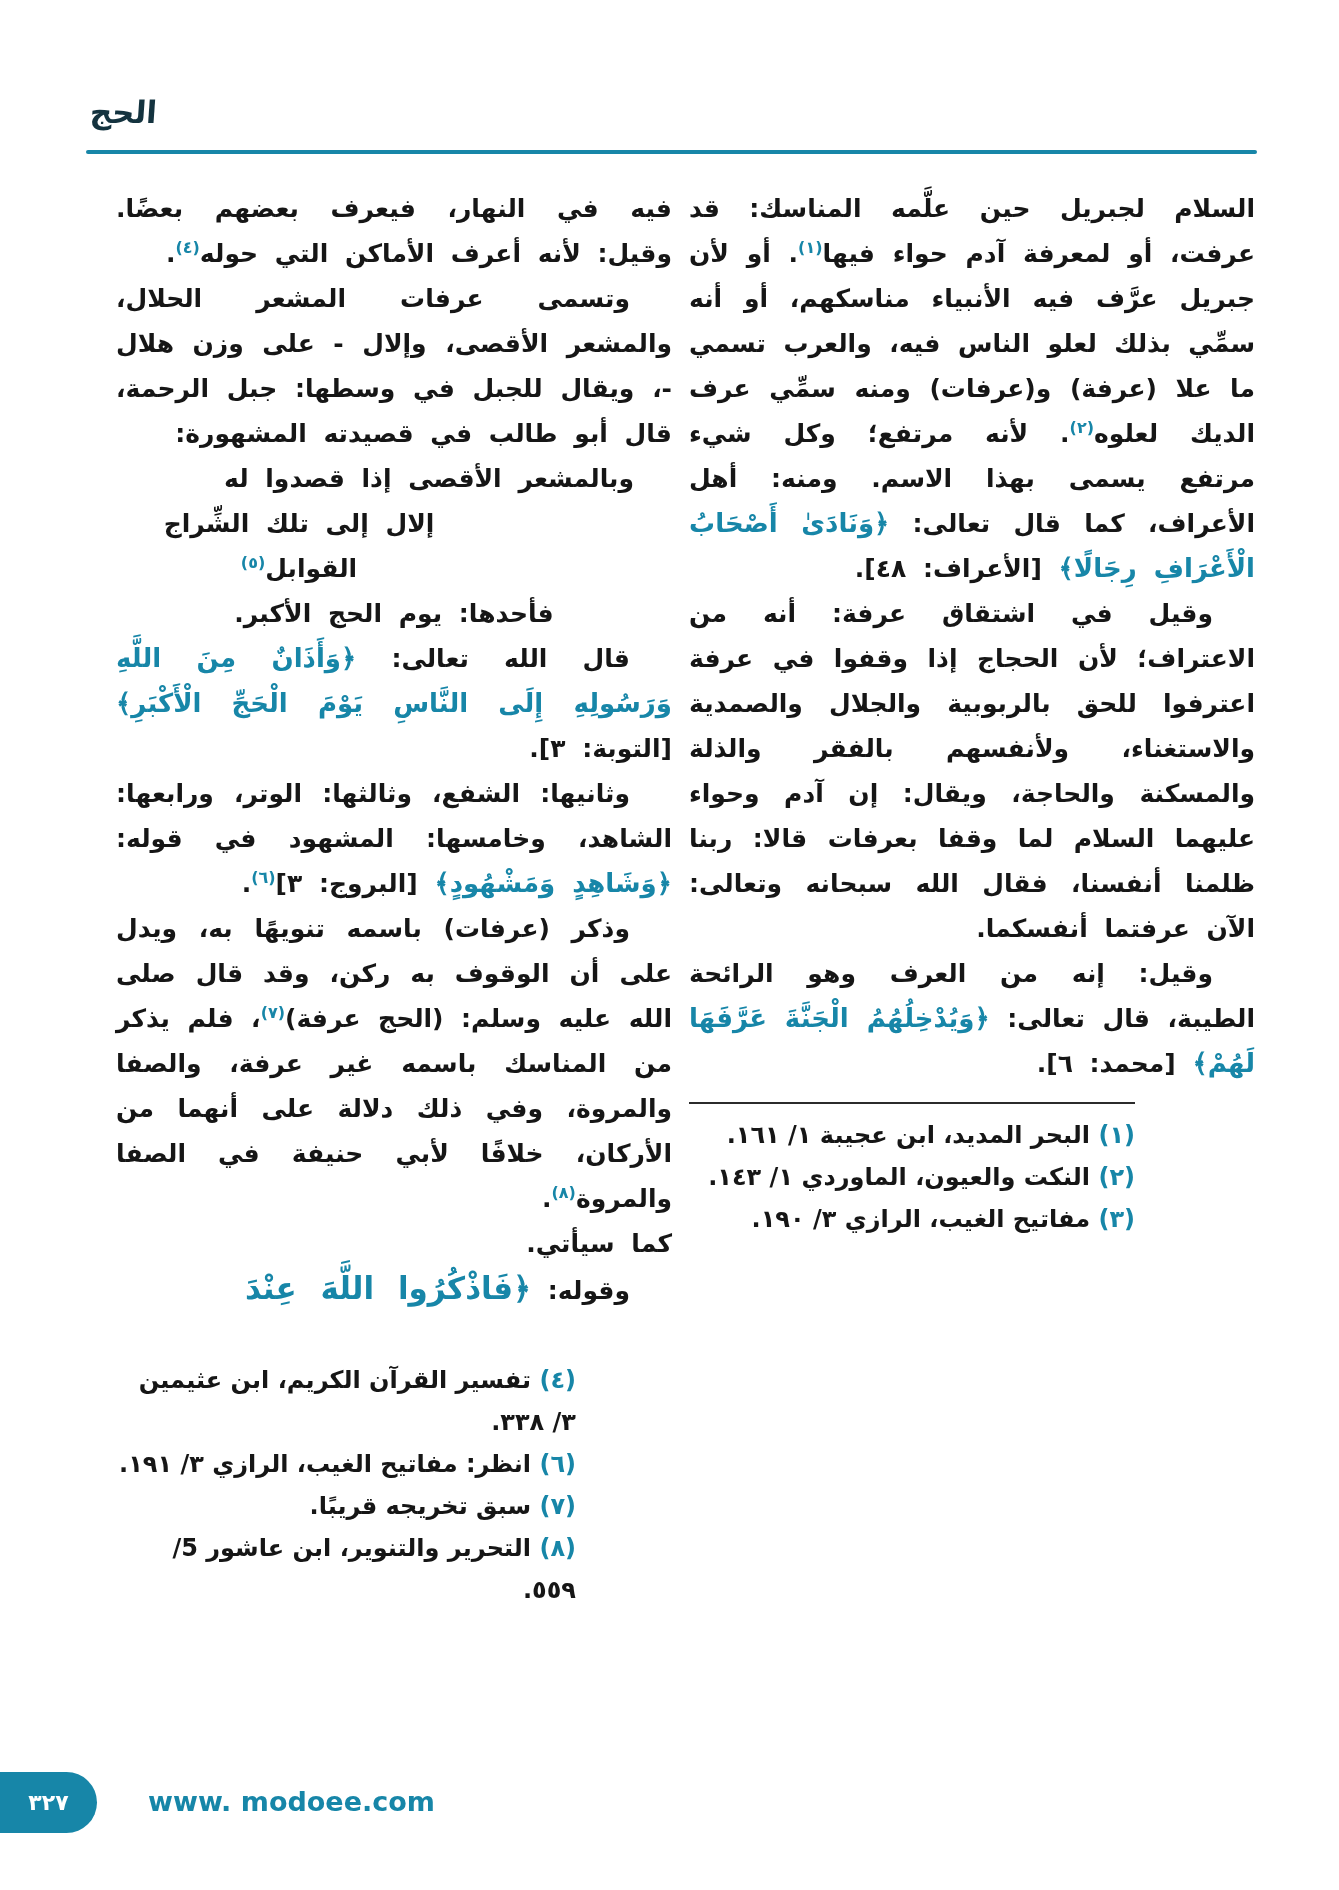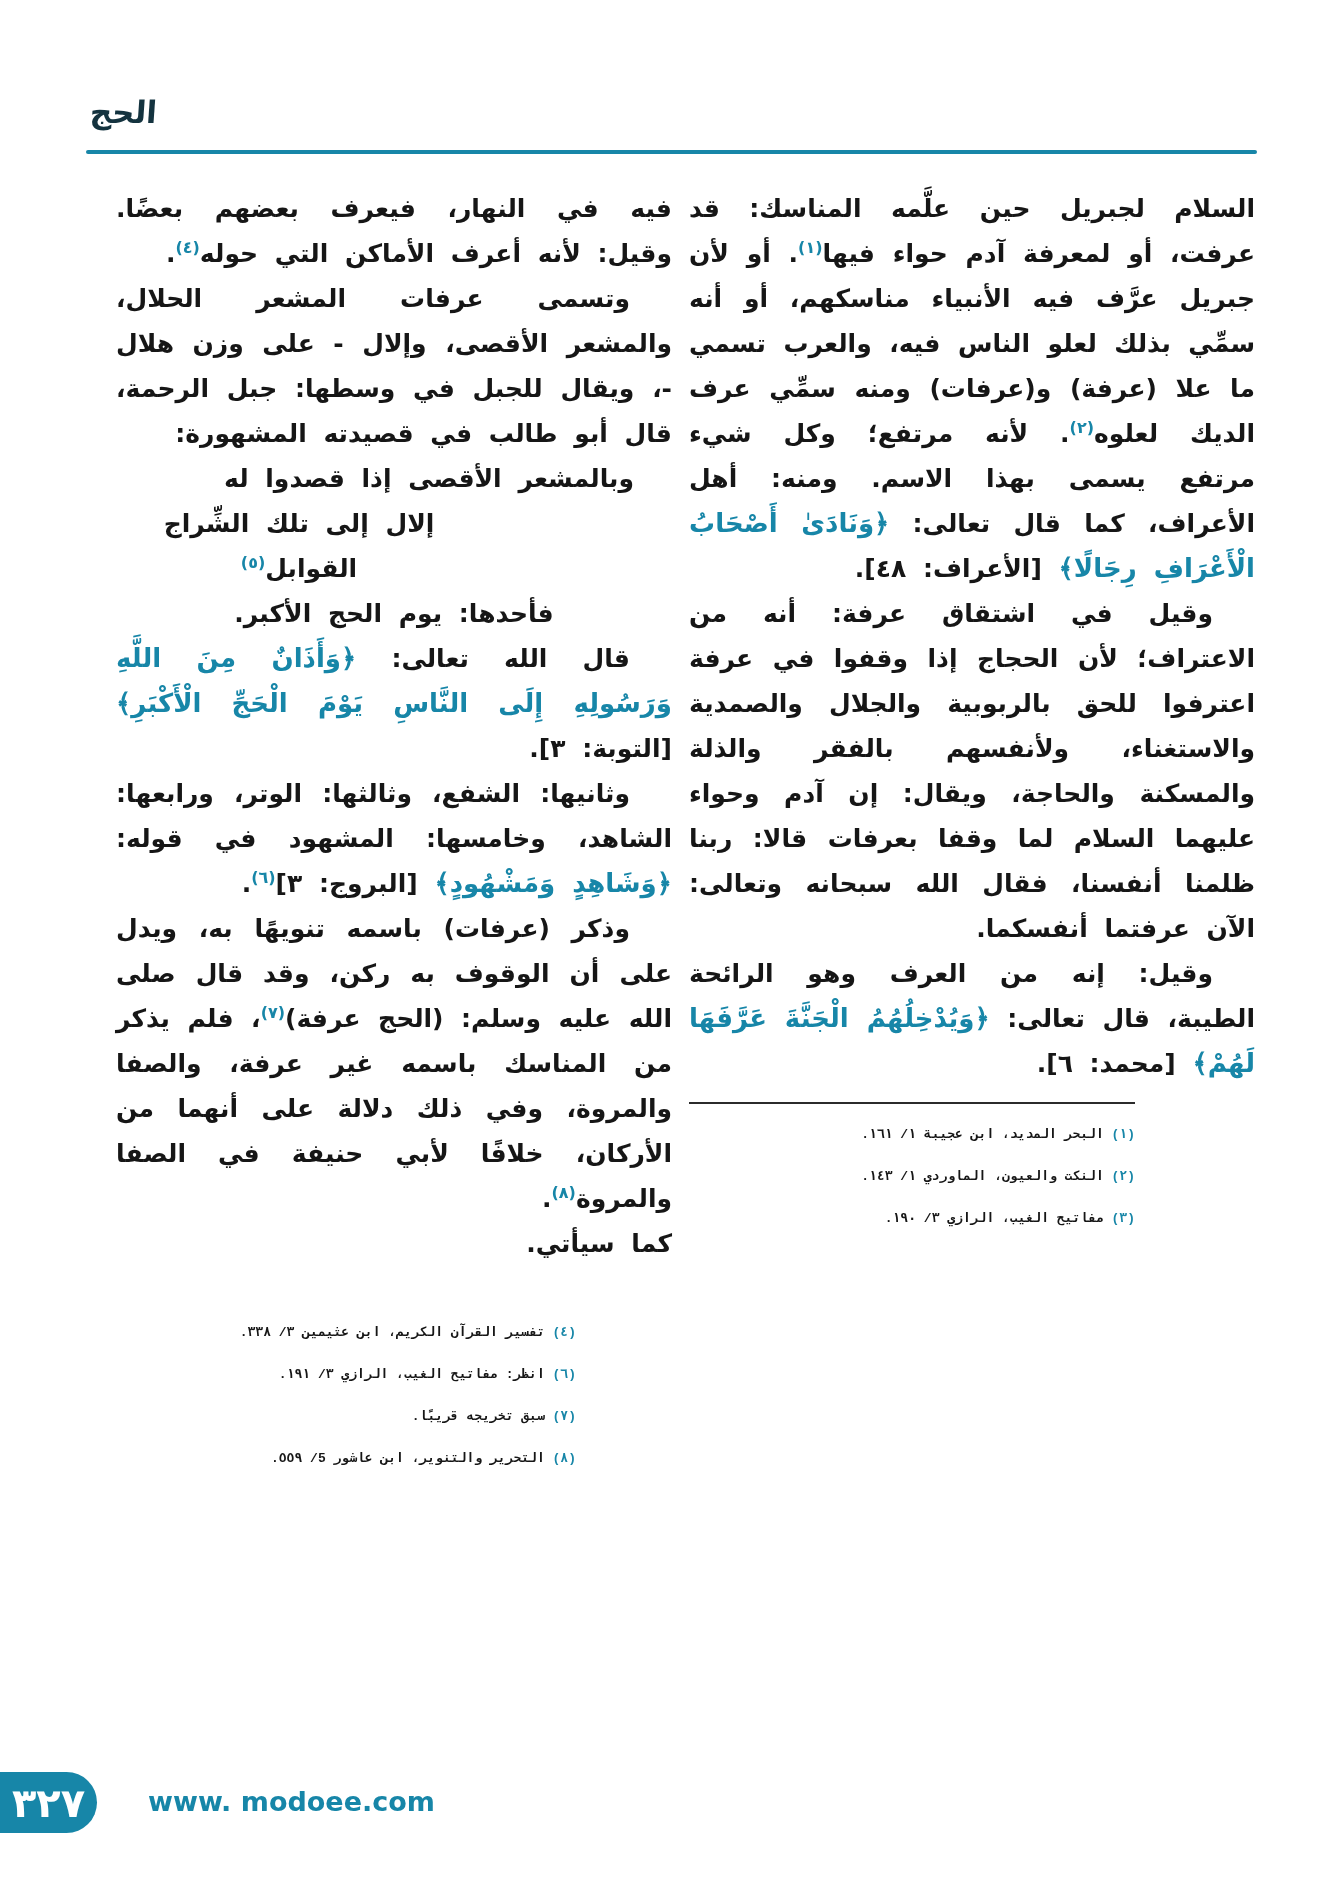--- a/index.html
+++ b/index.html
@@ -34,31 +34,31 @@
   .center{text-align:center;text-align-last:center;}
   .poem-a{text-align:center;text-align-last:center;padding-left:70px;}
   .poem-b{text-align:center;text-align-last:center;padding-right:190px;}
   .stretch{text-align-last:justify;}
   .seg-text{}
   .seg-ref{}
   .seg-quran{color:var(--accent);font-size:26px;}
   .seg-quran-big{font-size:31px;word-spacing:13px;}
   .seg-fn{color:var(--accent);font-size:16px;vertical-align:9px;line-height:0;}
   
-  .footnotes{font-size:13px;line-height:42px;font-weight:bold;font-family:Liberation Mono, monospace;}
+  .footnotes{font-size:24px;line-height:42px;font-weight:bold;}
   .col-right .footnotes{width:446px;margin-right:auto;margin-top:16px;}
   .col-left .footnotes{margin-right:96px;margin-top:46px;}
   .fn-sep{border-top:2px solid #2b2b2b;margin-bottom:10px;width:100%;}
   .fn-line{text-align:right;}
   .fn-num{color:var(--accent);}
   
   .page-badge{
     position:absolute;left:0;top:1772px;width:97px;height:61px;background:var(--accent);
     border-radius:0 31px 31px 0;display:flex;align-items:center;justify-content:center;
-    color:#ffffff;font-size:40px;font-weight:bold;
+    color:#ffffff;font-size:22px;font-weight:bold;
   }
   .site{
     position:absolute;left:148px;top:1786px;font-size:27px;font-weight:bold;
     color:var(--accent);direction:ltr;
   }
 </style>
 </head>
 <body>
 
 <div class="page">
@@ -84,20 +84,21 @@
       <div>
           <p class="para plain"><span class="seg-text">فيه في النهار، فيعرف بعضهم بعضًا. وقيل: لأنه أعرف الأماكن التي حوله</span><span class="seg-fn">(٤)</span><span class="seg-text">.</span></p>
           <p class="para indent"><span class="seg-text">وتسمى عرفات المشعر الحلال، والمشعر الأقصى، وإلال - على وزن هلال -، ويقال للجبل في وسطها: جبل الرحمة، قال أبو طالب في قصيدته المشهورة:</span></p>
           <p class="para poem-a"><span class="seg-text">وبالمشعر الأقصى إذا قصدوا له</span></p>
           <p class="para poem-b"><span class="seg-text">إلال إلى تلك الشِّراج القوابل</span><span class="seg-fn">(٥)</span></p>
           <p class="para center"><span class="seg-text">فأحدها: يوم الحج الأكبر.</span></p>
           <p class="para indent"><span class="seg-text">قال الله تعالى: </span><span class="seg-quran">﴿وَأَذَانٌ مِنَ اللَّهِ وَرَسُولِهِ إِلَى النَّاسِ يَوْمَ الْحَجِّ الْأَكْبَرِ﴾</span><span class="seg-ref"> [التوبة: ٣].</span></p>
           <p class="para indent"><span class="seg-text">وثانيها: الشفع، وثالثها: الوتر، ورابعها: الشاهد، وخامسها: المشهود في قوله: </span><span class="seg-quran">﴿وَشَاهِدٍ وَمَشْهُودٍ﴾</span><span class="seg-ref"> [البروج: ٣]</span><span class="seg-fn">(٦)</span><span class="seg-text">.</span></p>
           <p class="para indent"><span class="seg-text">وذكر (عرفات) باسمه تنويهًا به، ويدل على أن الوقوف به ركن، وقد قال صلى الله عليه وسلم: (الحج عرفة)</span><span class="seg-fn">(٧)</span><span class="seg-text">، فلم يذكر من المناسك باسمه غير عرفة، والصفا والمروة، وفي ذلك دلالة على أنهما من الأركان، خلافًا لأبي حنيفة في الصفا والمروة</span><span class="seg-fn">(٨)</span><span class="seg-text">.</span></p>
           <p class="para plain"><span class="seg-text">كما سيأتي.</span></p>
+          <p class="para indent"><span class="seg-text">وقوله: </span><span class="seg-quran seg-quran-big">﴿فَاذْكُرُوا اللَّهَ عِنْدَ</span></p>
         </div>
       <div class="footnotes">
           <div class="fn-line"><span class="fn-num">(٤) </span><span class="fn-text">تفسير القرآن الكريم، ابن عثيمين ٣/ ٣٣٨.</span></div>
           <div class="fn-line"><span class="fn-num">(٦) </span><span class="fn-text">انظر: مفاتيح الغيب، الرازي ٣/ ١٩١.</span></div>
           <div class="fn-line"><span class="fn-num">(٧) </span><span class="fn-text">سبق تخريجه قريبًا.</span></div>
           <div class="fn-line"><span class="fn-num">(٨) </span><span class="fn-text">التحرير والتنوير، ابن عاشور 5/ ٥٥٩.</span></div>
         </div>
     </div>
   </div>
 

